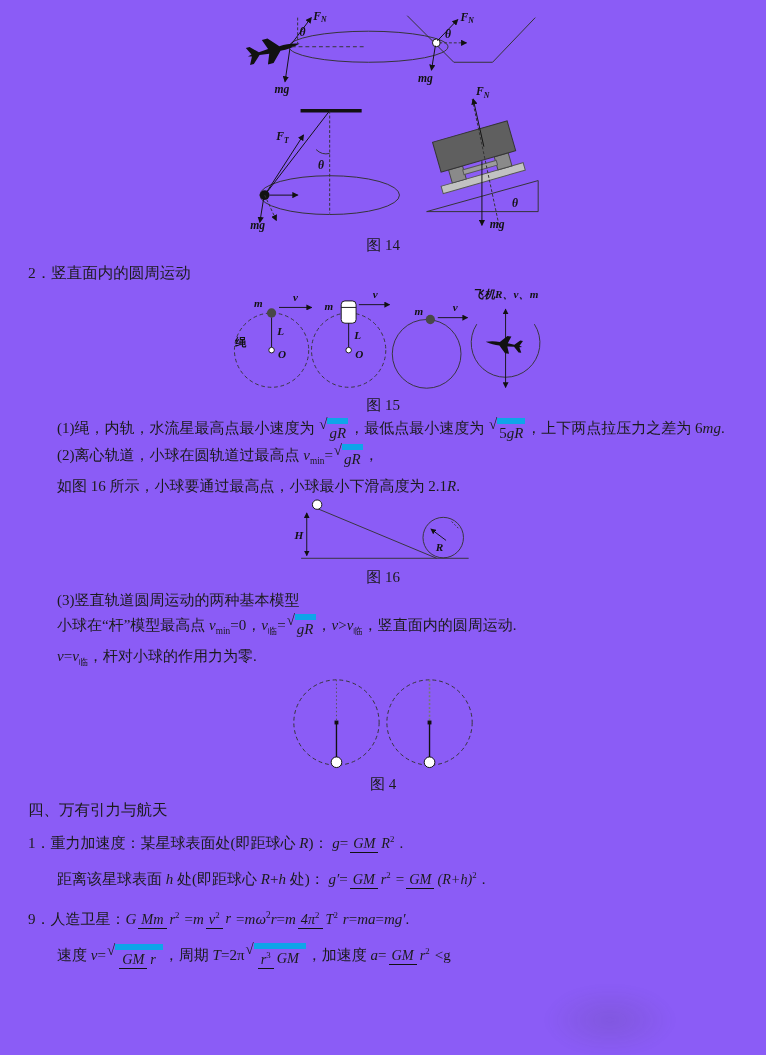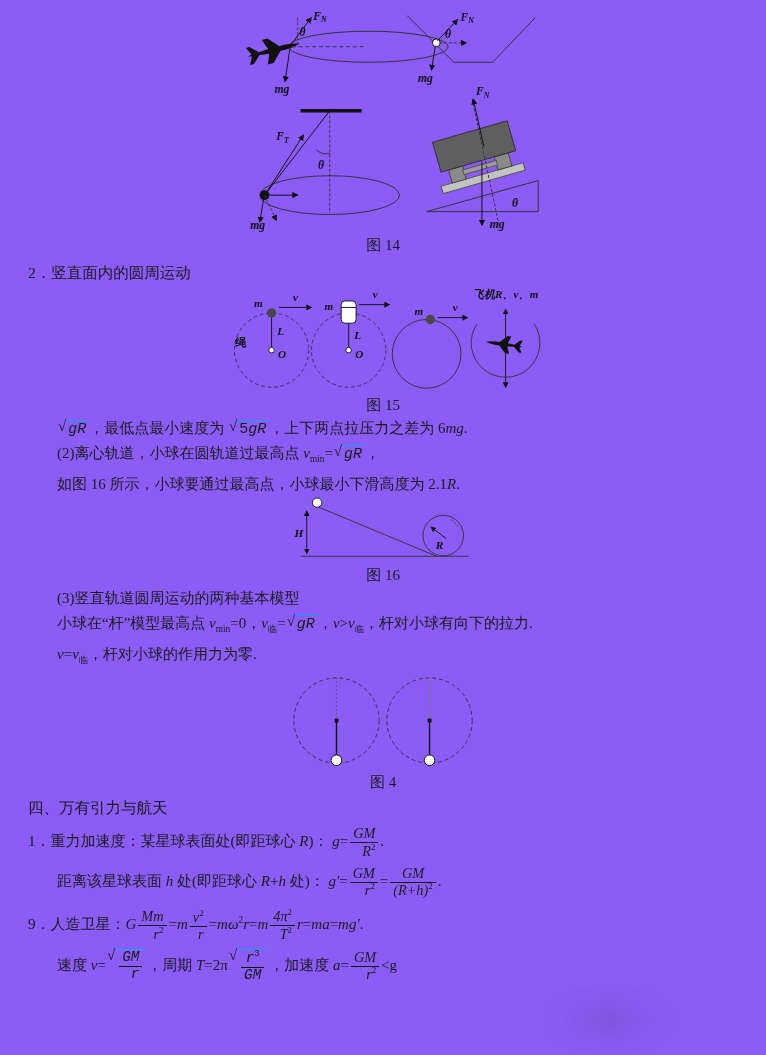--- a/index.html
+++ b/index.html
@@ -6,27 +6,27 @@
   .page{width:766px;height:1055px;overflow:hidden;background:#8b5cf6;position:relative;
         font-family:"Liberation Serif",serif;color:#1b1b1b;}
   .fig{text-align:center;}
   .figcap{text-align:center;font-size:15px;margin:0;line-height:20px;}
   .h2{font-size:15.5px;margin:6px 0 2px 28px;line-height:24px;}
   .h4{font-size:15.5px;margin:4px 0 2px 28px;line-height:24px;}
   .para{font-size:15px;margin:1px 20px 1px 57px;line-height:24px;}
   .para.frline{line-height:30px;margin-top:6px;margin-bottom:6px;}
   .mi{font-style:italic;}
   sub,sup{font-size:0.62em;}
-  .frac{display:inline-flex;flex-direction:column;text-align:center;vertical-align:middle;
+  .frac{display:inline-flex;flex-direction:row;text-align:center;vertical-align:middle;
         line-height:1.12;margin:0 2px;font-size:0.95em;}
   .num{display:block;border-bottom:1px solid #111;padding:0 3px;}
   .den{display:block;padding:0 3px;text-align:right;}
   .sqrt{display:inline-flex;align-items:flex-start;vertical-align:middle;margin:0 1px;}
   .rad{line-height:1.05;transform:translateY(-1px);}
-  .vinc{border-top:1px solid #0ea5e9;line-height:1.2;padding:0 2px;font-family:Liberation Mono, monospace;}
+  .vinc{border-top:6px solid #0ea5e9;line-height:1.2;padding:0 2px;}
   svg{overflow:visible;}
   svg text{font-family:"Liberation Serif",serif;font-weight:bold;font-style:italic;font-size:12px;fill:#111;}
   svg text.cjk{font-style:normal;font-weight:bold;font-size:12px;}
   svg .ts{font-size:8px;}
   .smudge{position:absolute;left:545px;top:985px;width:130px;height:70px;
           background:radial-gradient(closest-side,rgba(60,60,60,0.12),rgba(0,0,0,0));
           filter:blur(3px);pointer-events:none;}
 </style>
 </head>
 <body>
@@ -147,21 +147,21 @@
       <g>
         <text x="297" y="12" text-anchor="middle"><tspan class="cjk">飞机</tspan><tspan>R、v、m</tspan></text>
         <path d="M 266,40 A 37,37 0 1 0 328,40" fill="none" stroke="#333"></path>
         <line x1="297" y1="24" x2="297" y2="108" stroke="#111" marker-start="url(#m15)" marker-end="url(#m15)"></line>
         <path fill="#111" transform="translate(297,62) rotate(8) scale(-0.72,0.72)" d="M30,0 C22,-2.5 16,-3 9,-2.5 L-1,-13 L-7,-13 L-3,-2.5 L-13,-1.5 L-21,-9 L-25,-9 L-21,-1 L-25,0 L-21,1 L-25,9 L-21,9 L-13,1.5 L-3,2.5 L-7,13 L-1,13 L9,2.5 C16,3 22,2.5 30,0 Z"></path>
       </g>
     </svg>
     <div class="figcap">图 15</div>
   </div>
 
-  <p class="para"><span class="sqrt">
+  <p class="para"><span class="mt">(1)绳，内轨，水流星最高点最小速度为 </span><span class="sqrt">
         <span class="rad">√</span>
         <span class="vinc"><span class="mi">gR</span></span>
       </span><span class="mt">，最低点最小速度为 </span><span class="sqrt">
         <span class="rad">√</span>
         <span class="vinc"><span class="mt">5</span><span class="mi">gR</span></span>
       </span><span class="mt">，上下两点拉压力之差为 6</span><span class="mi">mg</span><span class="mt">.</span></p>
   <p class="para"><span class="mt">(2)离心轨道，小球在圆轨道过最高点 </span><span class="msub"><span class="mi">v</span><sub>min</sub></span><span class="mt">=</span><span class="sqrt">
         <span class="rad">√</span>
         <span class="vinc"><span class="mi">gR</span></span>
       </span><span class="mt">，</span></p>
@@ -184,21 +184,21 @@
       <text x="151" y="55">R</text>
       <line x1="168" y1="24" x2="175" y2="31" stroke="#333" stroke-dasharray="2 2"></line>
     </svg>
     <div class="figcap">图 16</div>
   </div>
 
   <p class="para"><span class="mt">(3)竖直轨道圆周运动的两种基本模型</span></p>
   <p class="para"><span class="mt">小球在“杆”模型最高点 </span><span class="msub"><span class="mi">v</span><sub>min</sub></span><span class="mt">=0，</span><span class="msub"><span class="mi">v</span><sub>临</sub></span><span class="mt">=</span><span class="sqrt">
         <span class="rad">√</span>
         <span class="vinc"><span class="mi">gR</span></span>
-      </span><span class="mt">，</span><span class="mi">v</span><span class="mt">&gt;</span><span class="msub"><span class="mi">v</span><sub>临</sub></span><span class="mt">，杆对小球有向下的拉力.</span></p>
+      </span><span class="mt">，</span><span class="mi">v</span><span class="mt">&gt;</span><span class="msub"><span class="mi">v</span><sub>临</sub></span><span class="mt">，竖直面内的圆周运动.</span></p>
   <p class="para"><span class="mi">v</span><span class="mt">=</span><span class="msub"><span class="mi">v</span><sub>临</sub></span><span class="mt">，杆对小球的作用力为零.</span></p>
 
   <div class="fig">
     <svg width="200" height="95" viewBox="0 0 200 98">
       <g>
         <circle cx="52" cy="49" r="44" fill="none" stroke="#333" stroke-dasharray="4 3"></circle>
         <line x1="52" y1="5" x2="52" y2="49" stroke="#555" stroke-dasharray="1.5 2.5"></line>
         <rect x="50" y="47" width="4" height="4" fill="#111"></rect>
         <line x1="52" y1="49" x2="52" y2="85" stroke="#111" stroke-width="1.4"></line>
         <circle cx="52" cy="90" r="5.5" fill="#fff" stroke="#111"></circle>

